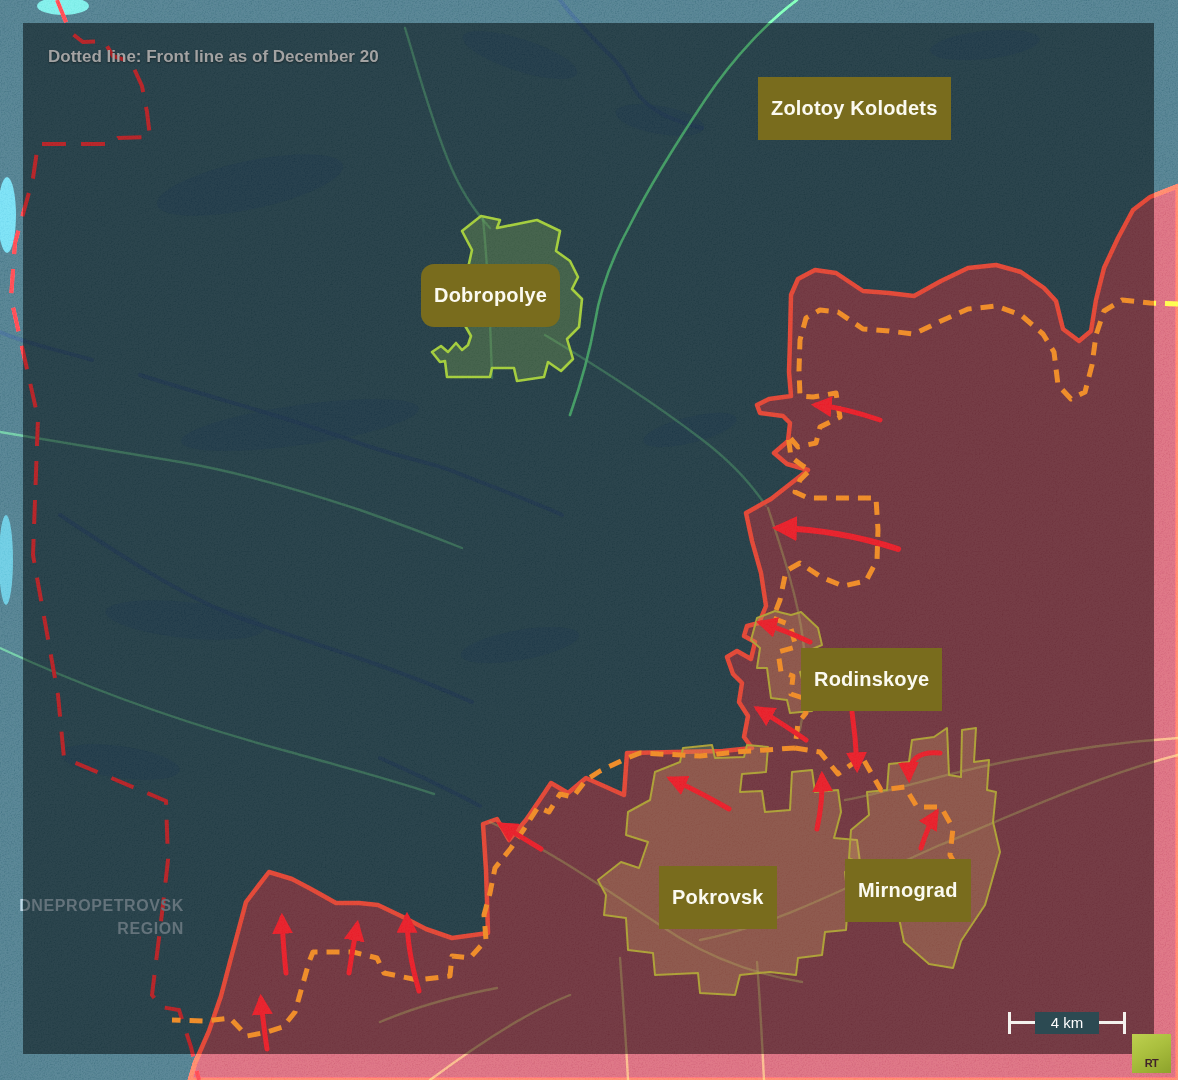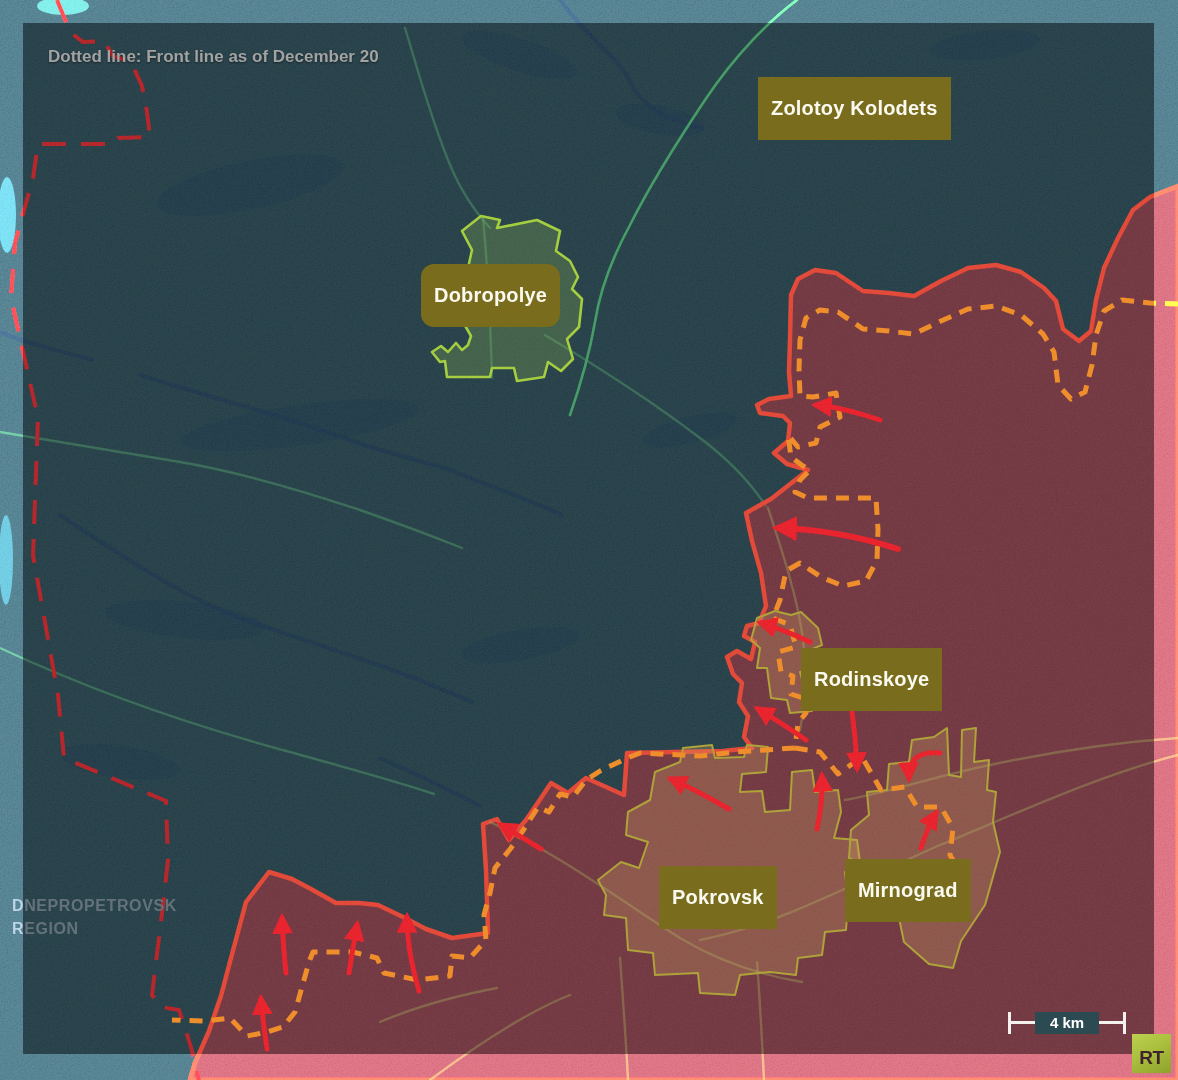--- a/index.html
+++ b/index.html
@@ -35,36 +35,36 @@
   .place-label{position:absolute;z-index:10;background:var(--label-bg,#796c1d);
     color:#fbfaf0;font-size:20px;font-weight:700;padding:20px 13px;
     white-space:nowrap;letter-spacing:.2px;}
   .lbl-zolotoy{left:758px;top:77px;}
   .lbl-dobropolye{left:421px;top:264px;border-radius:13px;}
   .lbl-rodinskoye{left:801px;top:648px;}
   .lbl-pokrovsk{left:659px;top:866px;}
   .lbl-mirnograd{left:845px;top:859px;}
 
   .region-label{position:absolute;z-index:4;left:12px;top:894px;width:172px;
-    text-align:left;color:#64737b;font-size:16px;font-weight:700;
+    text-align:right;color:#64737b;font-size:16px;font-weight:700;
     letter-spacing:.6px;line-height:23px;}
 
   .scalebar{position:absolute;z-index:10;left:1008px;top:1011px;width:118px;height:24px;}
   .scalebar .hline{position:absolute;left:1px;top:10px;width:116px;height:3px;background:#f4f2ee;}
   .scalebar .tick{position:absolute;top:1px;width:3px;height:22px;background:#f4f2ee;}
   .scalebar .tick.left{left:0;}
   .scalebar .tick.right{right:0;}
   .scalebar .scale-box{position:absolute;left:27px;top:1px;width:64px;height:22px;
-    background:var(--scale-bg,#2c4a52);color:#ffffff;font-size:15px;font-weight:700;
+    background:var(--scale-bg,#2c4a52);color:#ffffff;font-size:15px;font-weight:400;
     text-align:center;line-height:22px;}
 
   .rt-logo{position:absolute;z-index:11;left:1132px;top:1034px;width:39px;height:39px;
     background:linear-gradient(150deg,#bdd04f 0%,#aabf3e 45%,#8da22b 100%);
     display:flex;align-items:flex-end;justify-content:center;
-    color:#40232a;font-size:19px;font-weight:900;letter-spacing:-.5px;
+    color:#40232a;font-size:11px;font-weight:900;letter-spacing:-.5px;
     padding-bottom:4px;}
 
   
   .water{stroke:#0e2744;stroke-width:4;fill:none;opacity:.65;stroke-linecap:round;}
   .blob{fill:#0d2940;opacity:.5;}
   .cyanpatch{opacity:.45;}
   .road-teal{stroke:#3f8f5c;stroke-width:2.4;fill:none;opacity:.5;stroke-linecap:round;}
   .road-bright{stroke:#3fae62;stroke-width:2.6;fill:none;opacity:.8;stroke-linecap:round;}
   .road-red{stroke:#9aa04a;stroke-width:2.4;fill:none;opacity:.4;stroke-linecap:round;}
   .town-green{fill:rgba(122,170,66,0.30);stroke:var(--settlement-green,#9ecb2f);stroke-width:2.6;stroke-linejoin:round;}

